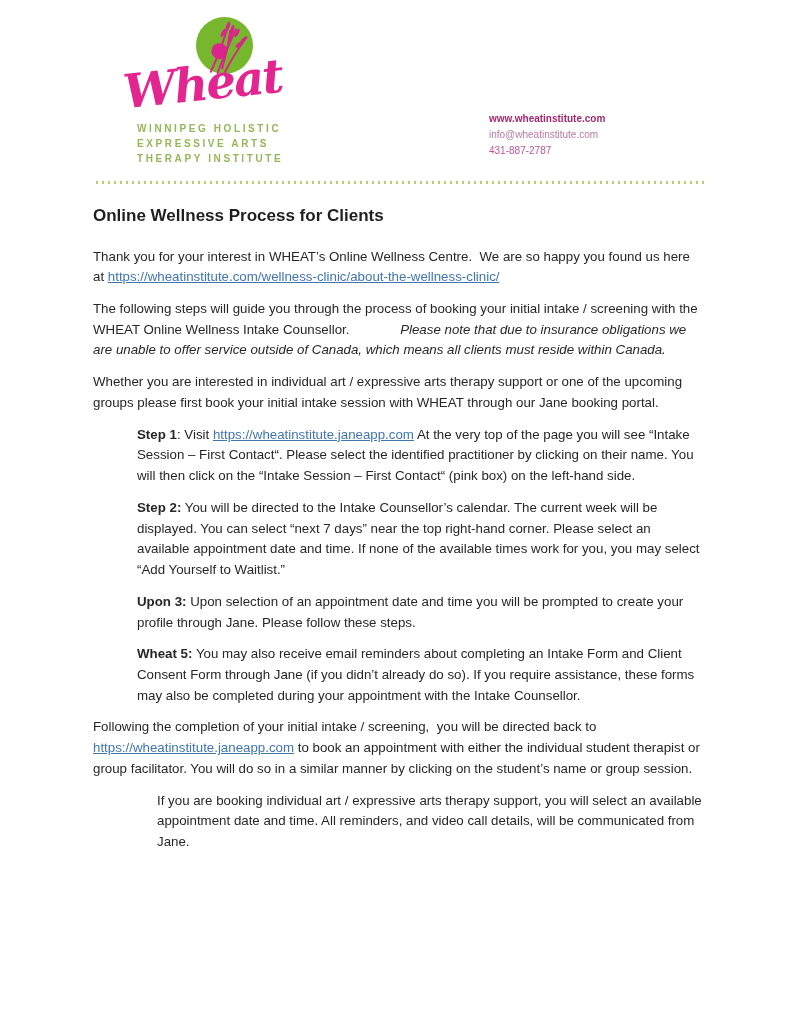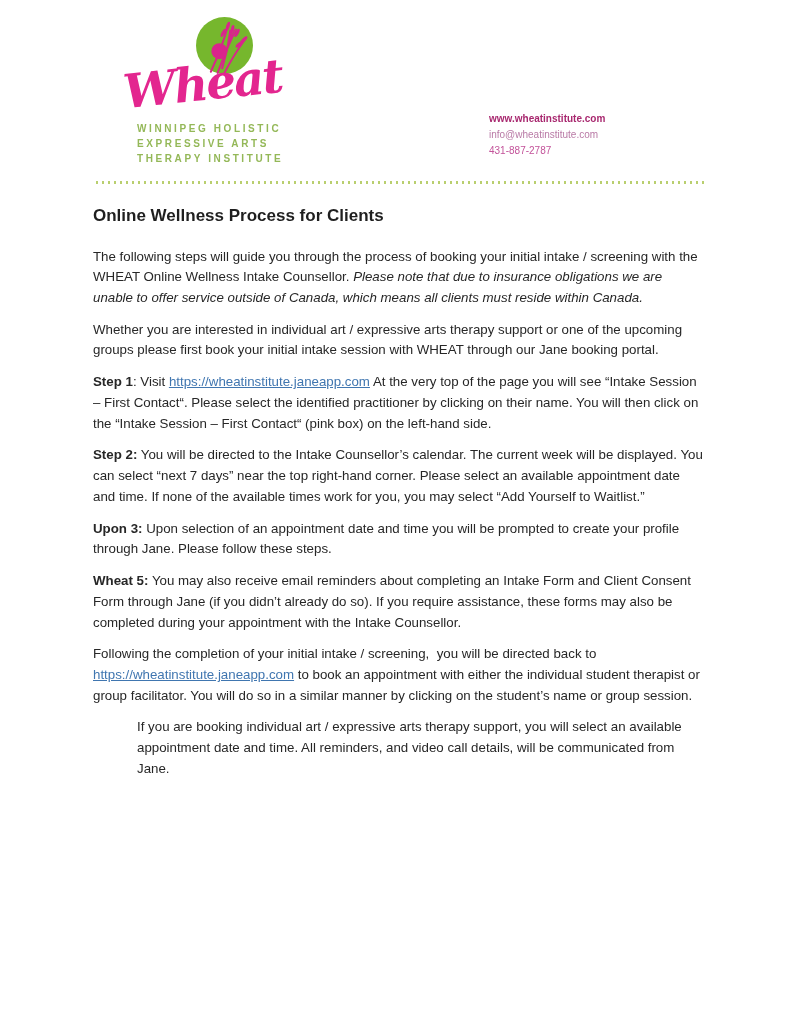--- a/index.html
+++ b/index.html
@@ -42,26 +42,26 @@
   
   .content {
     position:absolute; left:93px; top:203px; width:611px;
     font-size:13.3px; line-height:1.56;
   }
   .doc-title {
     font-weight:bold; font-size:17px;
     color:#1f1f1f; margin-bottom:17px;
   }
   .para { margin-bottom:11px; white-space:pre-wrap; }
-  .steps { }
+  .steps { margin-left:44px; }
   .step  { margin-bottom:11px; white-space:pre-wrap; }
   .step-label { font-weight:bold; }
   .doc-link { color:#4076b0; text-decoration:underline; }
-  .italic { font-style:italic; }
-  .indented-note { margin-left:44px; white-space:pre-wrap; }
+  .italic { font-style:italic;margin-left:47px; }
+  .indented-note { margin-left:64px; white-space:pre-wrap; }
 </style>
 </head>
 <body>
 
 <div class="page">
 
   <div>
     <svg class="logo-circle" width="57" height="57" viewBox="0 0 100 100">
       <circle cx="50" cy="50" r="50" fill="#76b72d"></circle>
       <g stroke="#d9258c" stroke-width="3.5" fill="none" stroke-linecap="round">
@@ -94,20 +94,21 @@
     <div class="contact-email">info@wheatinstitute.com</div>
     <div class="contact-phone">431-887-2787</div>
   </div>
 
   <div class="dotted-rule"></div>
 
   <div class="content">
 
     <div class="doc-title">Online Wellness Process for Clients</div>
 
+    <div class="para"><span>Thank you for your interest in WHEAT’s Online Wellness Centre.  We are so happy you found us here at </span><a class="doc-link" href="#">https://wheatinstitute.com/wellness-clinic/about-the-wellness-clinic/</a></div>
 
     <div class="para"><span>The following steps will guide you through the process of booking your initial intake / screening with the WHEAT Online Wellness Intake Counsellor. </span><span class="italic">Please note that due to insurance obligations we are unable to offer service outside of Canada, which means all clients must reside within Canada.</span></div>
 
     <div class="para">Whether you are interested in individual art / expressive arts therapy support or one of the upcoming groups please first book your initial intake session with WHEAT through our Jane booking portal.</div>
 
     <div class="steps">
 
       <div class="step"><span class="step-label">Step 1</span><span>: Visit </span><a class="doc-link" href="#">https://wheatinstitute.janeapp.com</a><span> At the very top of the page you will see “Intake Session – First Contact“. Please select the identified practitioner by clicking on their name. You will then click on the “Intake Session – First Contact“ (pink box) on the left-hand side.</span></div>
 
       <div class="step"><span class="step-label">Step 2:</span><span> You will be directed to the Intake Counsellor’s calendar. The current week will be displayed. You can select “next 7 days” near the top right-hand corner. Please select an available appointment date and time. If none of the available times work for you, you may select “Add Yourself to Waitlist.”</span></div>

